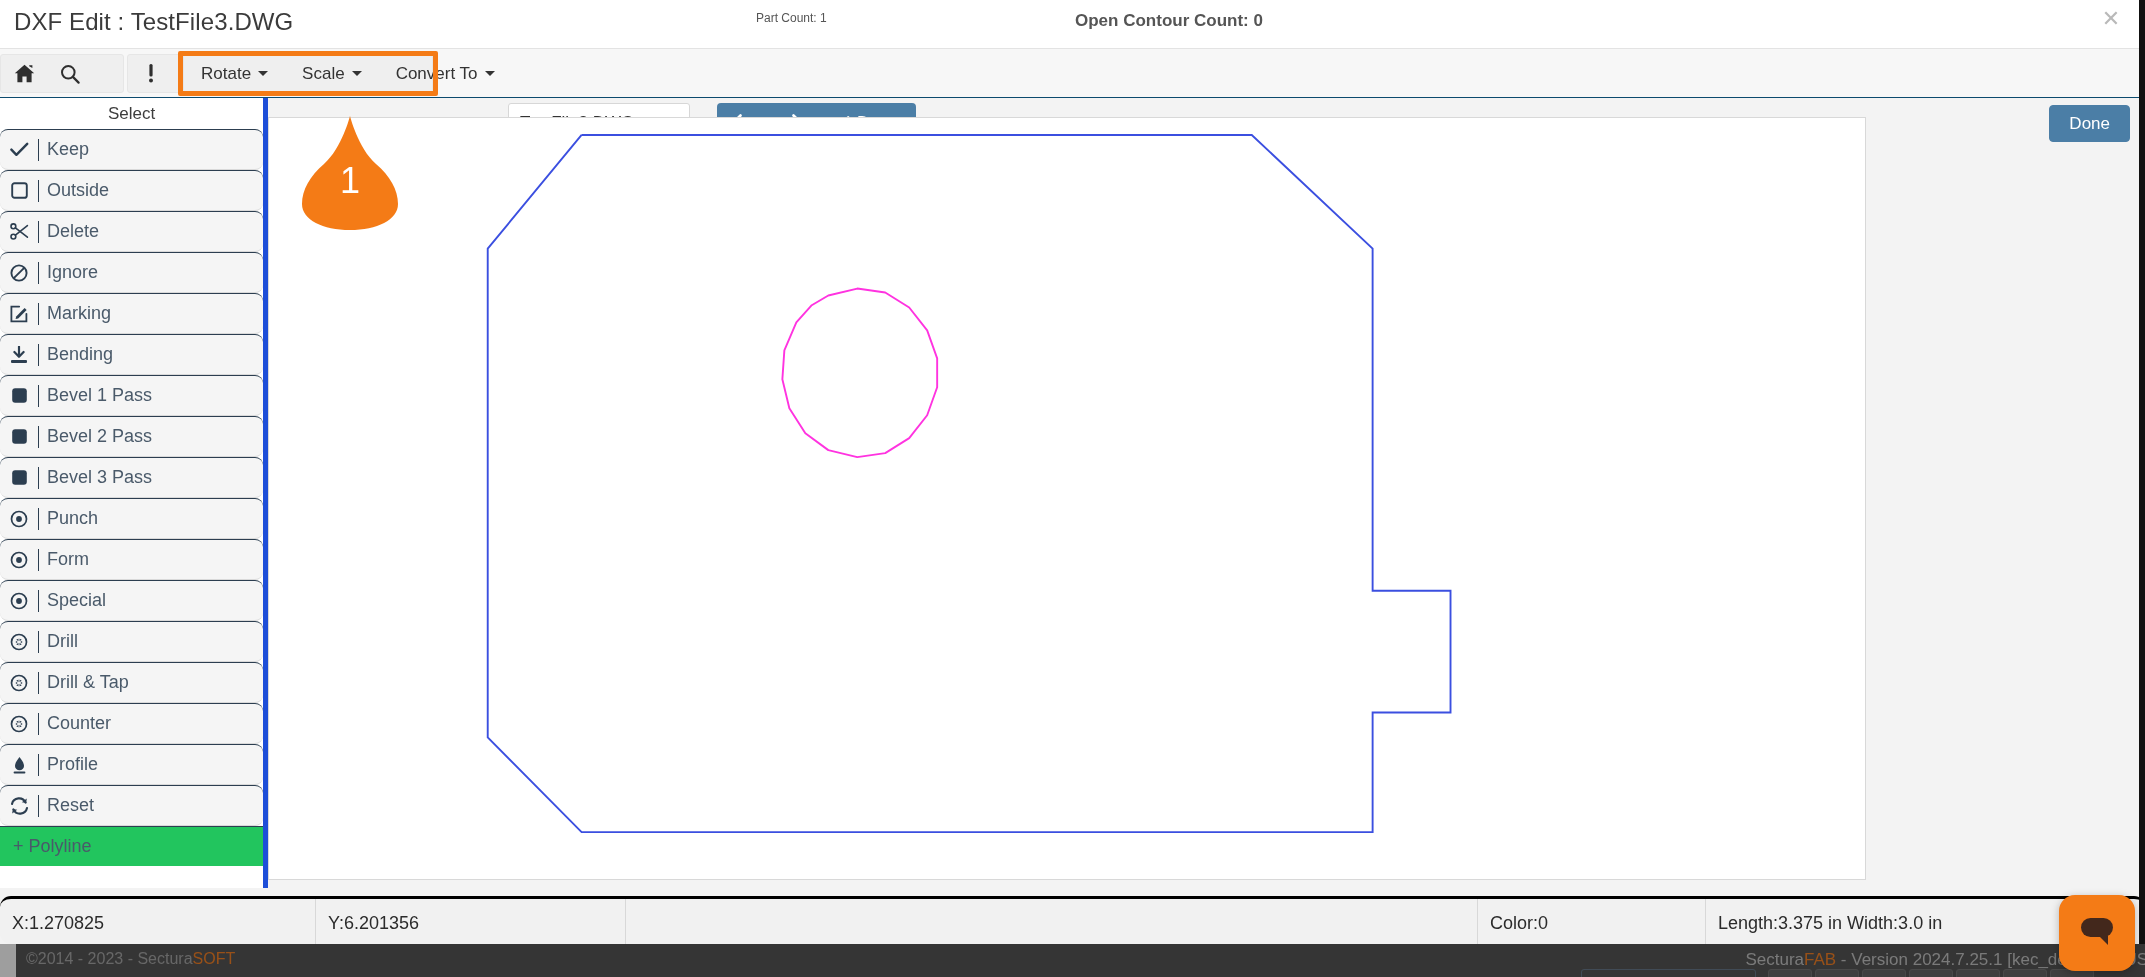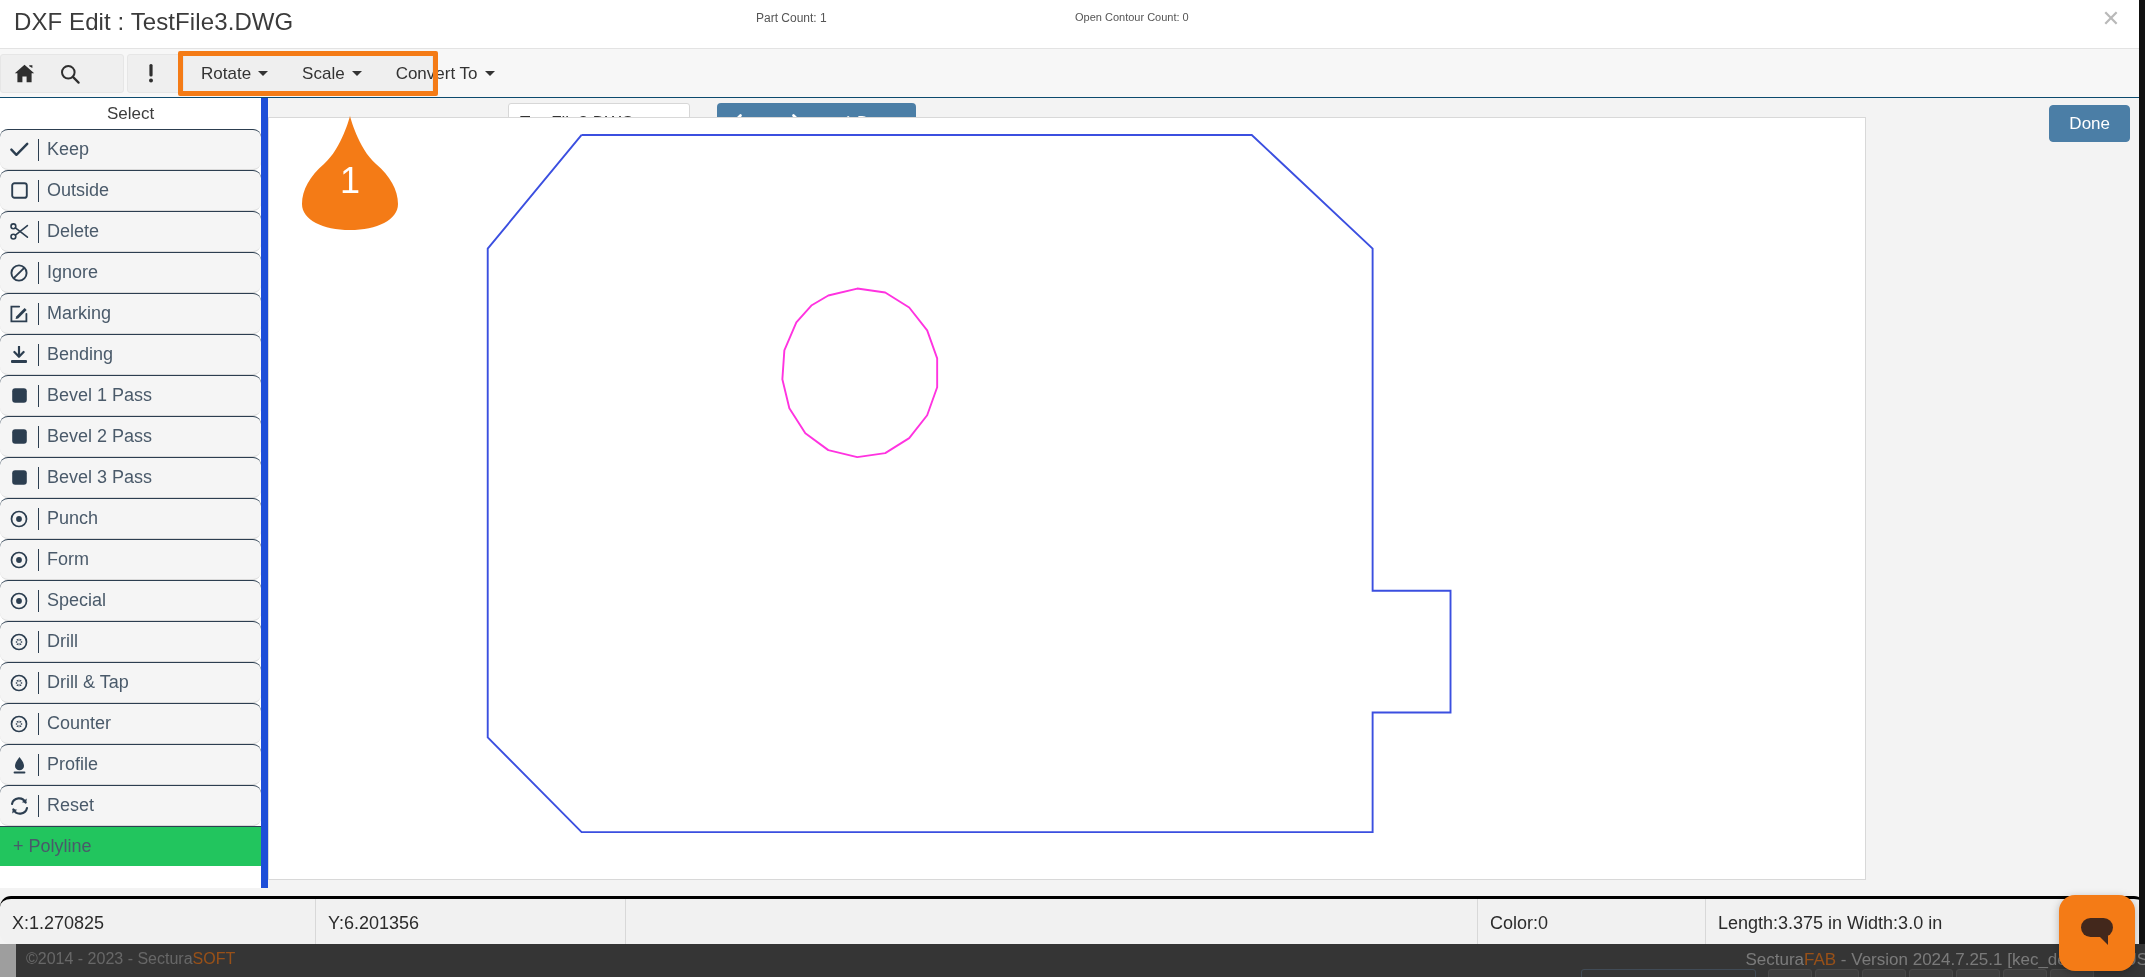--- a/index.html
+++ b/index.html
@@ -35,22 +35,23 @@
   .titlebar-partcount {
     position: absolute;
     left: 722px; top: 11px;
     font-size: 12px;
     color: #555555;
     margin-left: 34px;
   }
   .titlebar-contourcount {
     position: absolute;
     left: 1075px; top: 11px;
-    font-size: 11px;
+    font-size: 17px;
     color: #555555;
+    font-weight: bold;
   }
   .titlebar-close {
     position: absolute;
     right: 22px; top: 8px;
     width: 24px; height: 24px;
     color: #b9b9b9;
     font-size: 22px;
     line-height: 22px;
     text-align: center;
     cursor: pointer;
@@ -188,21 +189,21 @@
     cursor: pointer;
   }
 
   
   .sidebar {
     position: absolute;
     left: 0; top: 98px;
     width: 268px;
     height: 790px;
     background: #ffffff;
-    border-right: 7px solid #1d4ed8;
+    border-right: 5px solid #1d4ed8;
   }
   .sidebar-header {
     height: 31px;
     display: flex; align-items: center; justify-content: center;
     font-size: 17px;
     color: #3d3d3d;
     background: #ffffff;
   }
   .sb-item {
     height: 41px;

